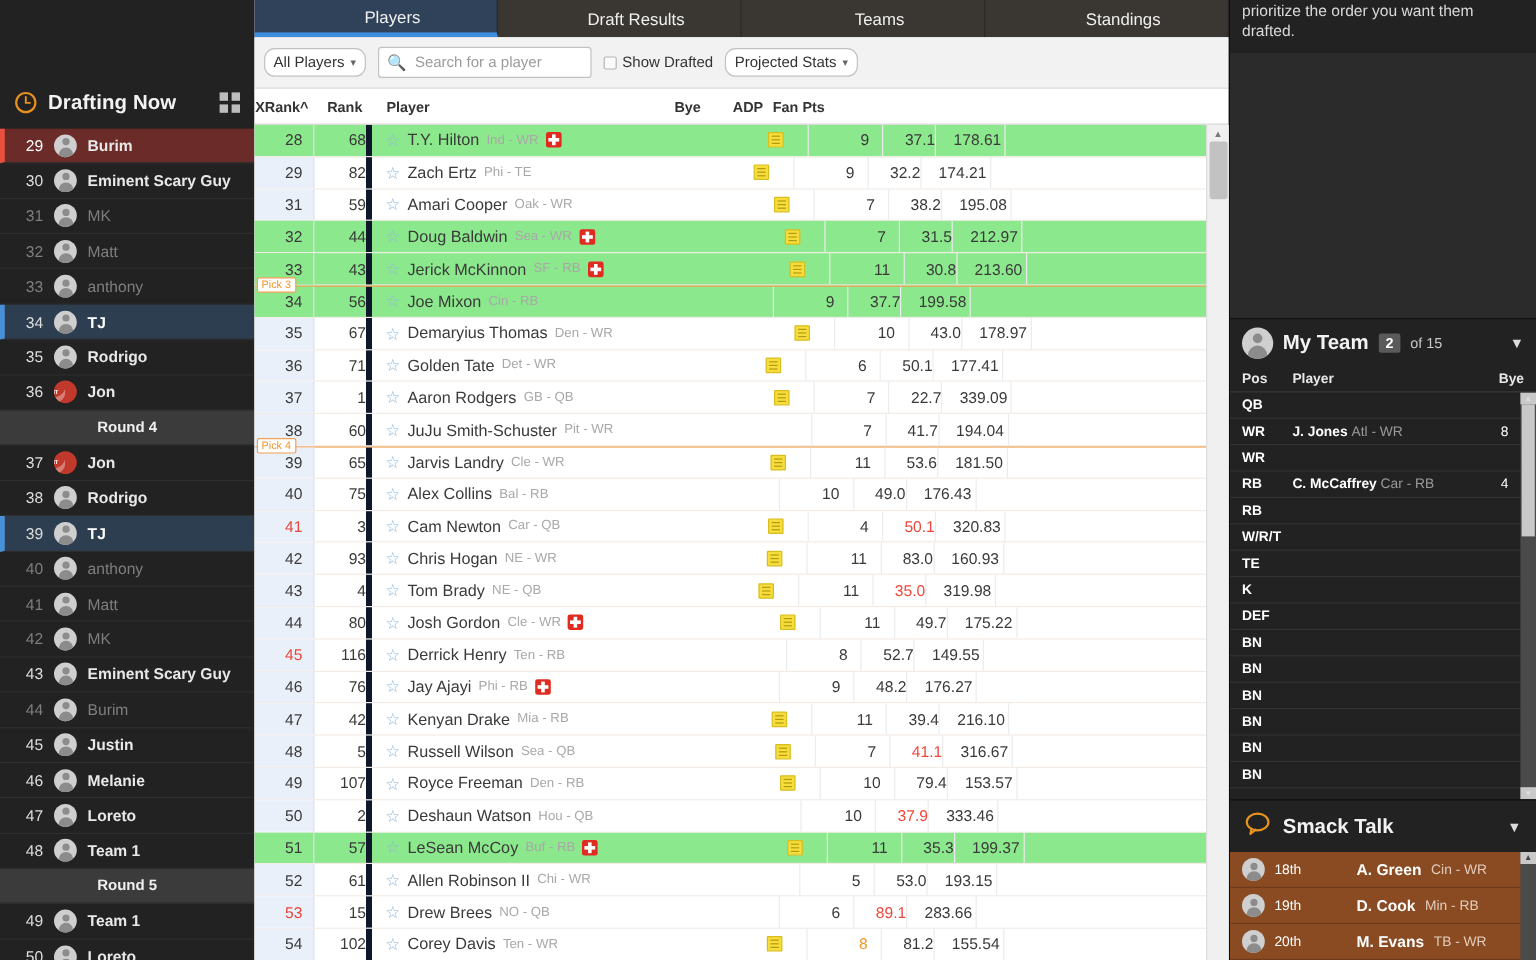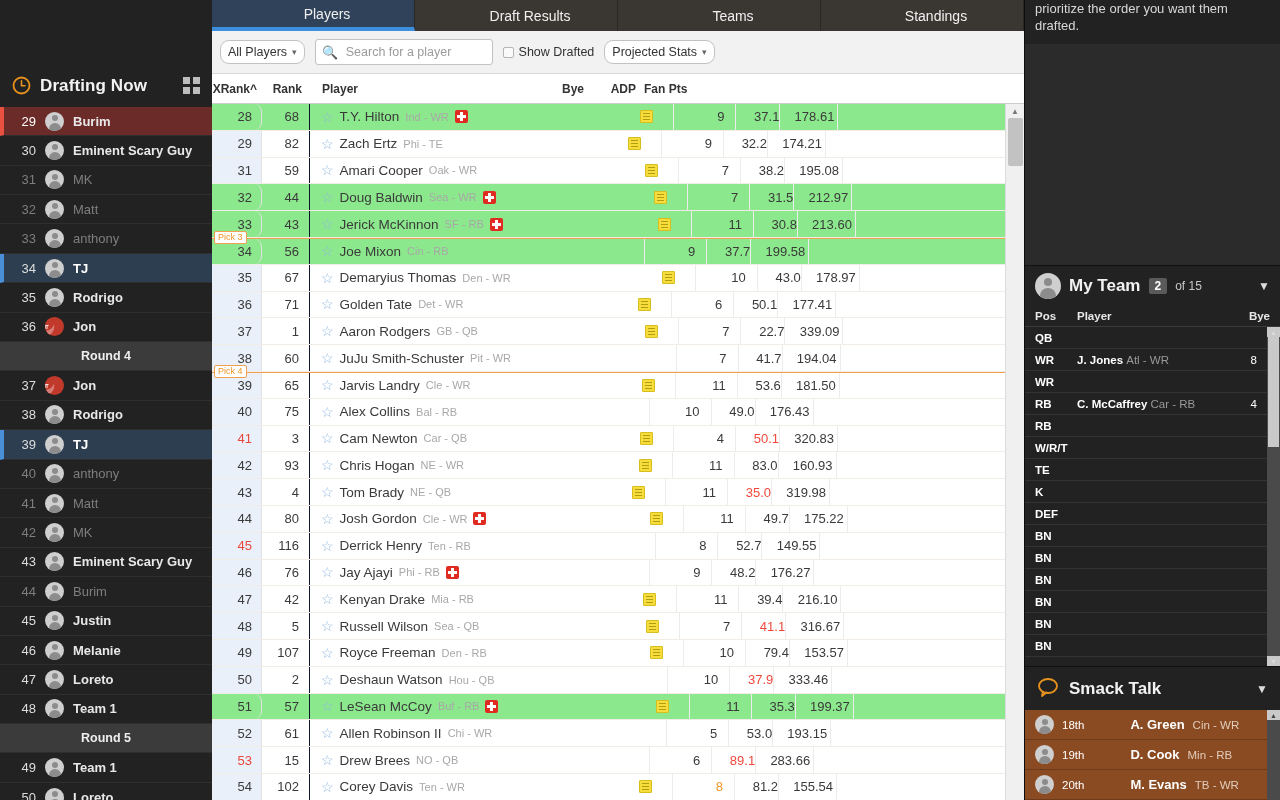--- a/index.html
+++ b/index.html
@@ -101,27 +101,27 @@
   .th-bye { width: 62px; flex: 0 0 62px; text-align: right; padding-right: 10px; }
   .th-adp { width: 44px; flex: 0 0 44px; text-align: right; padding-right: 2px; }
   .th-fanpts { width: 58px; flex: 0 0 58px; text-align: left; padding-left: 6px; }
   .th-rest { flex: 0 0 328px; }
 
   .table-wrap { flex: 1 1 auto; position: relative; overflow: hidden; background:#fff; }
   .rows { position: absolute; inset: 0; right: 19px; }
   .prow { height: 26.8px; display: flex; align-items: center; font-size: 13px;
     color: #3a3a3a; border-bottom: 1px solid #f2ece6; position: relative; }
   .prow.green { background: #8ce88c; }
-  .prow.green .c-xrank { background: #8ce88c; border-radius: 8px; }
+  .prow.green .c-xrank { background: #8ce88c; }
   .c-xrank { width: 50px; flex: 0 0 50px; text-align: right; padding-right: 9px;
     background: #eaf0f9; height: 100%; display: flex; align-items: center;
     justify-content: flex-end; border-right: 1px solid #e2e2e2; }
   .c-xrank.red { color: #e8473c; }
-  .c-rank { width: 48px; flex: 0 0 48px; text-align: right; padding-right: 10px;
-    border-right: 1px solid #0f172a; height: 100%; display: flex; align-items: center;
+  .c-rank { width: 48px; flex: 0 0 48px; text-align: right; 
+    border-right: 5px solid #0f172a; height: 100%; display: flex; align-items: center;
     justify-content: flex-end; }
   .c-player { flex: 1 1 auto; display: flex; align-items: center; gap: 6px; padding-left: 11px;
     height: 100%; border-right: 1px solid #ececec; }
   .star { color: #8fb8e0; font-size: 14px; line-height: 1; }
   .pn { color: #3a3a3a; font-size: 13.5px; }
   .pteam { color: #a8a8a8; font-size: 11px; }
   .injury { display: inline-block; width: 13px; height: 13px; background: #e02b20;
     border-radius: 2px; position: relative; vertical-align: middle; }
   .injury::before { content:""; position:absolute; left:5px; top:2px; width:3px; height:9px; background:#fff; }
   .injury::after  { content:""; position:absolute; left:2px; top:5px; width:9px; height:3px; background:#fff; }

